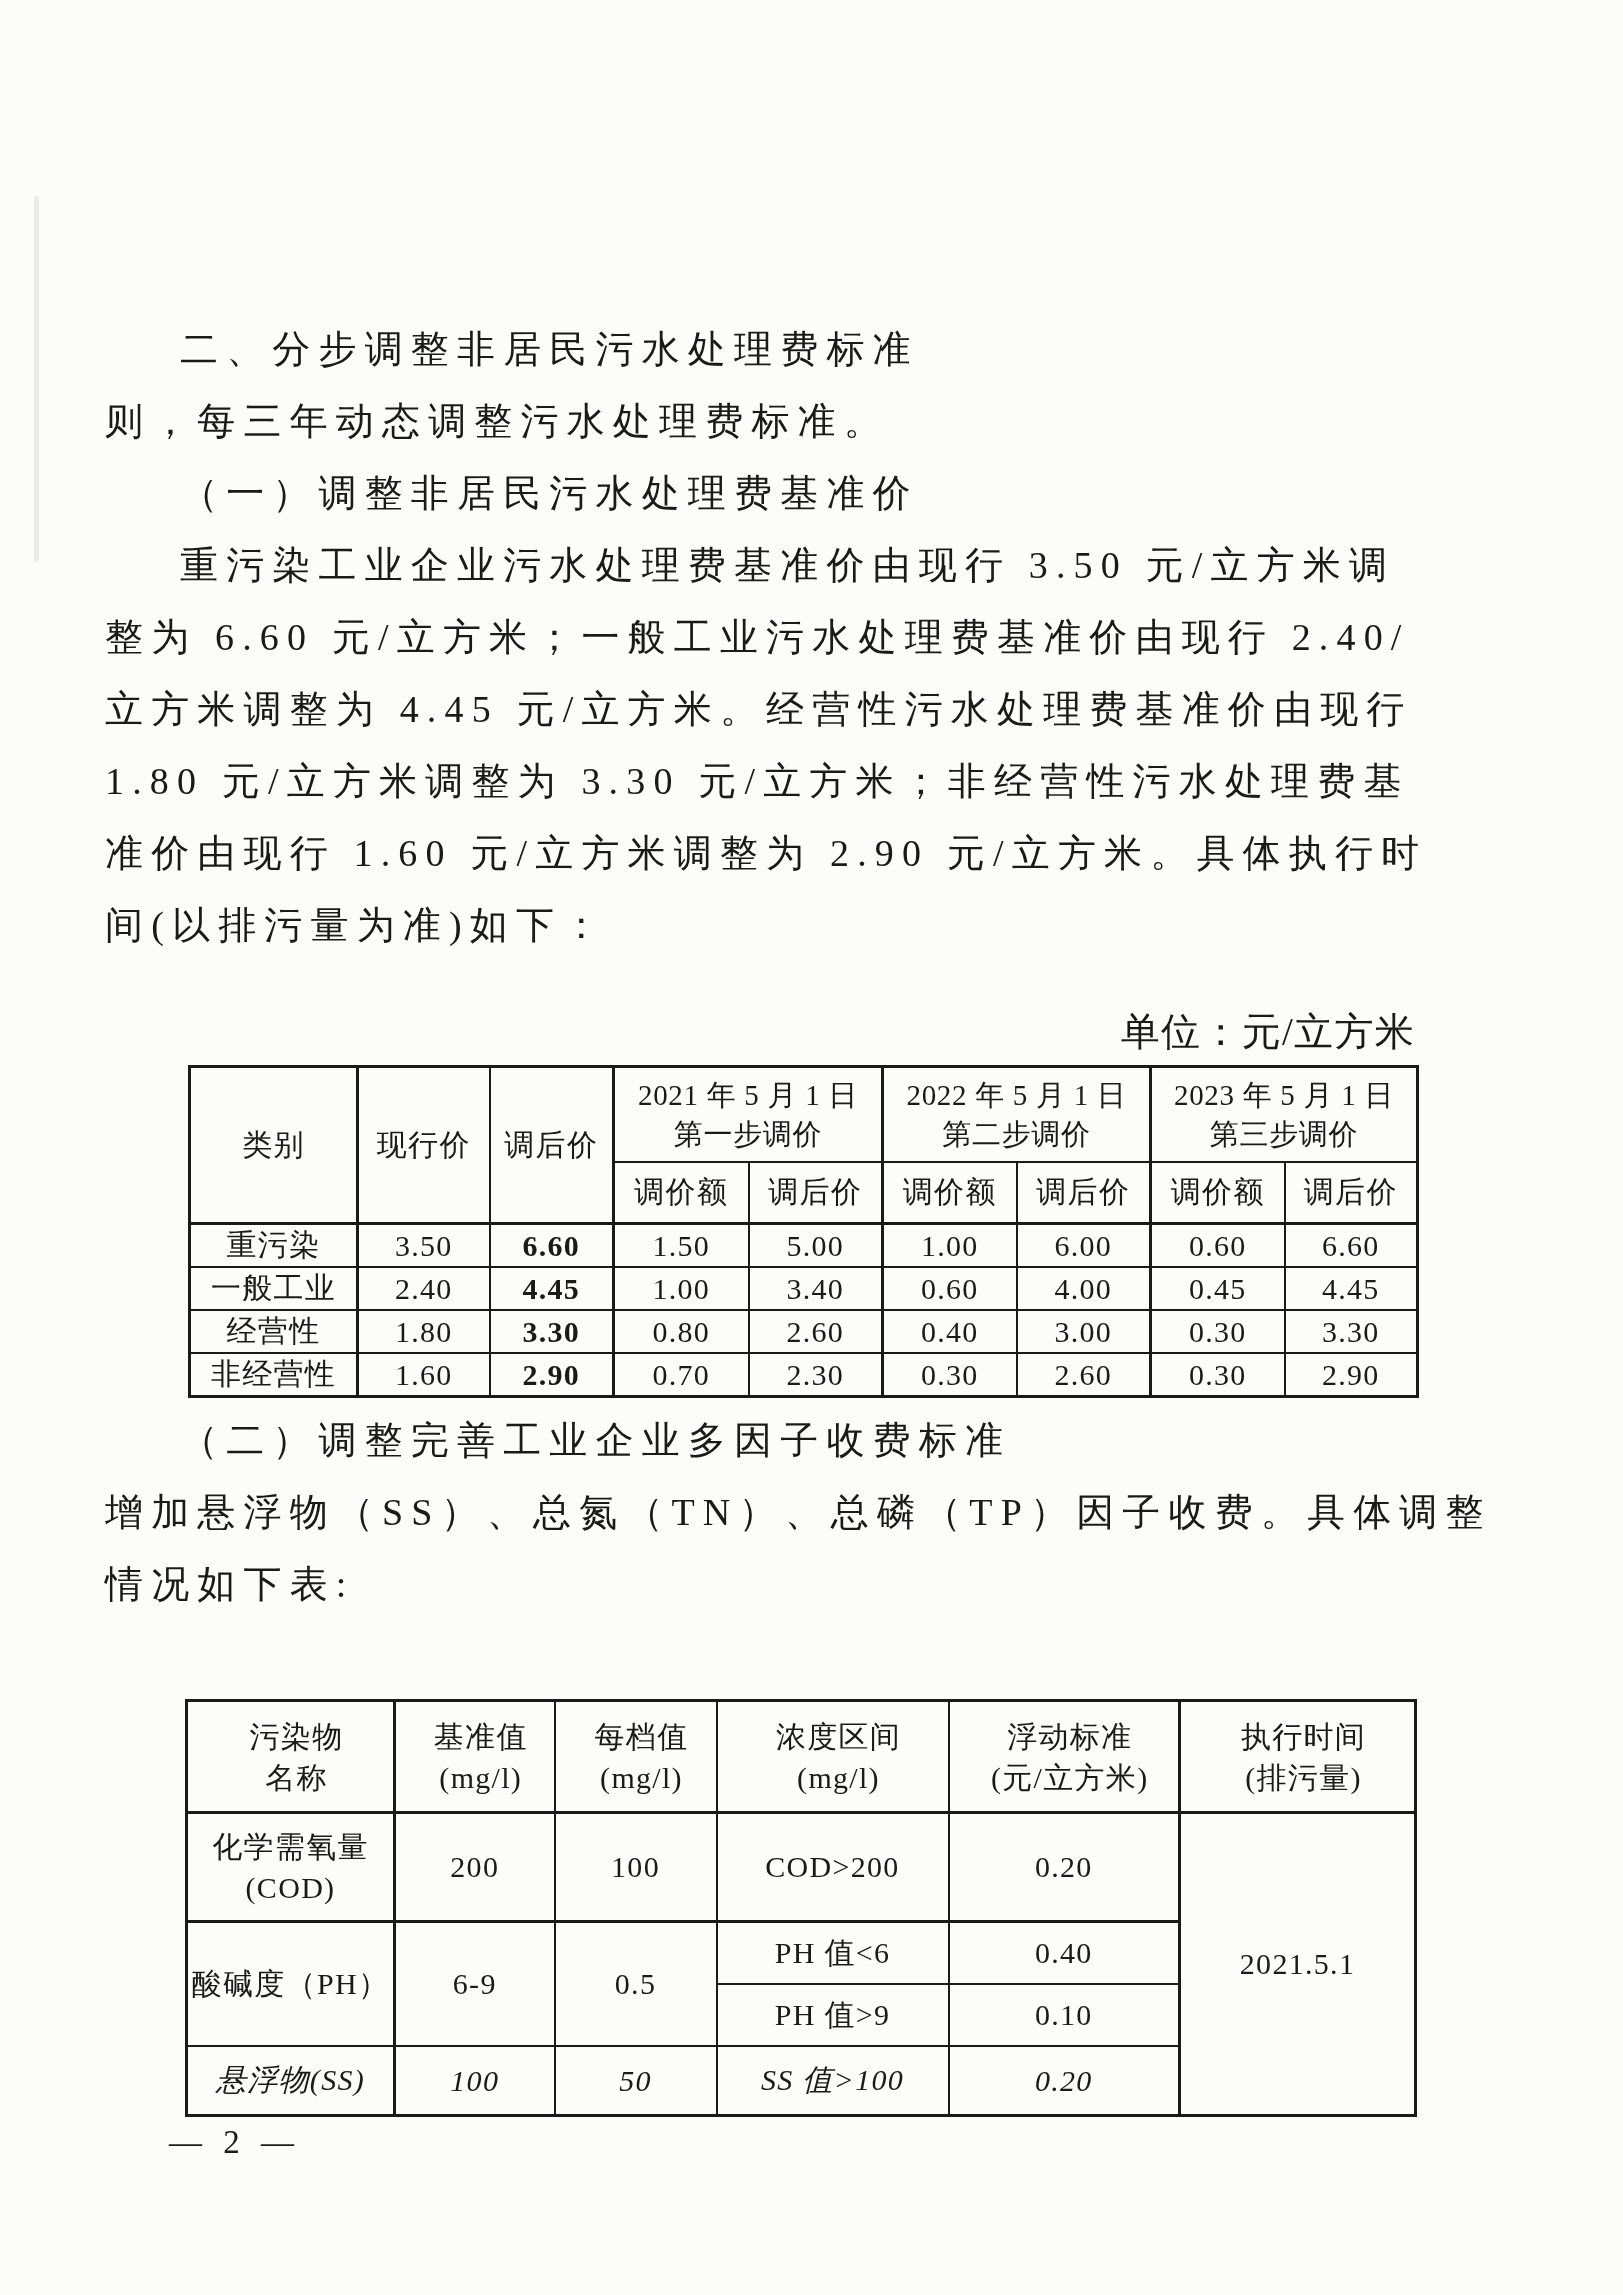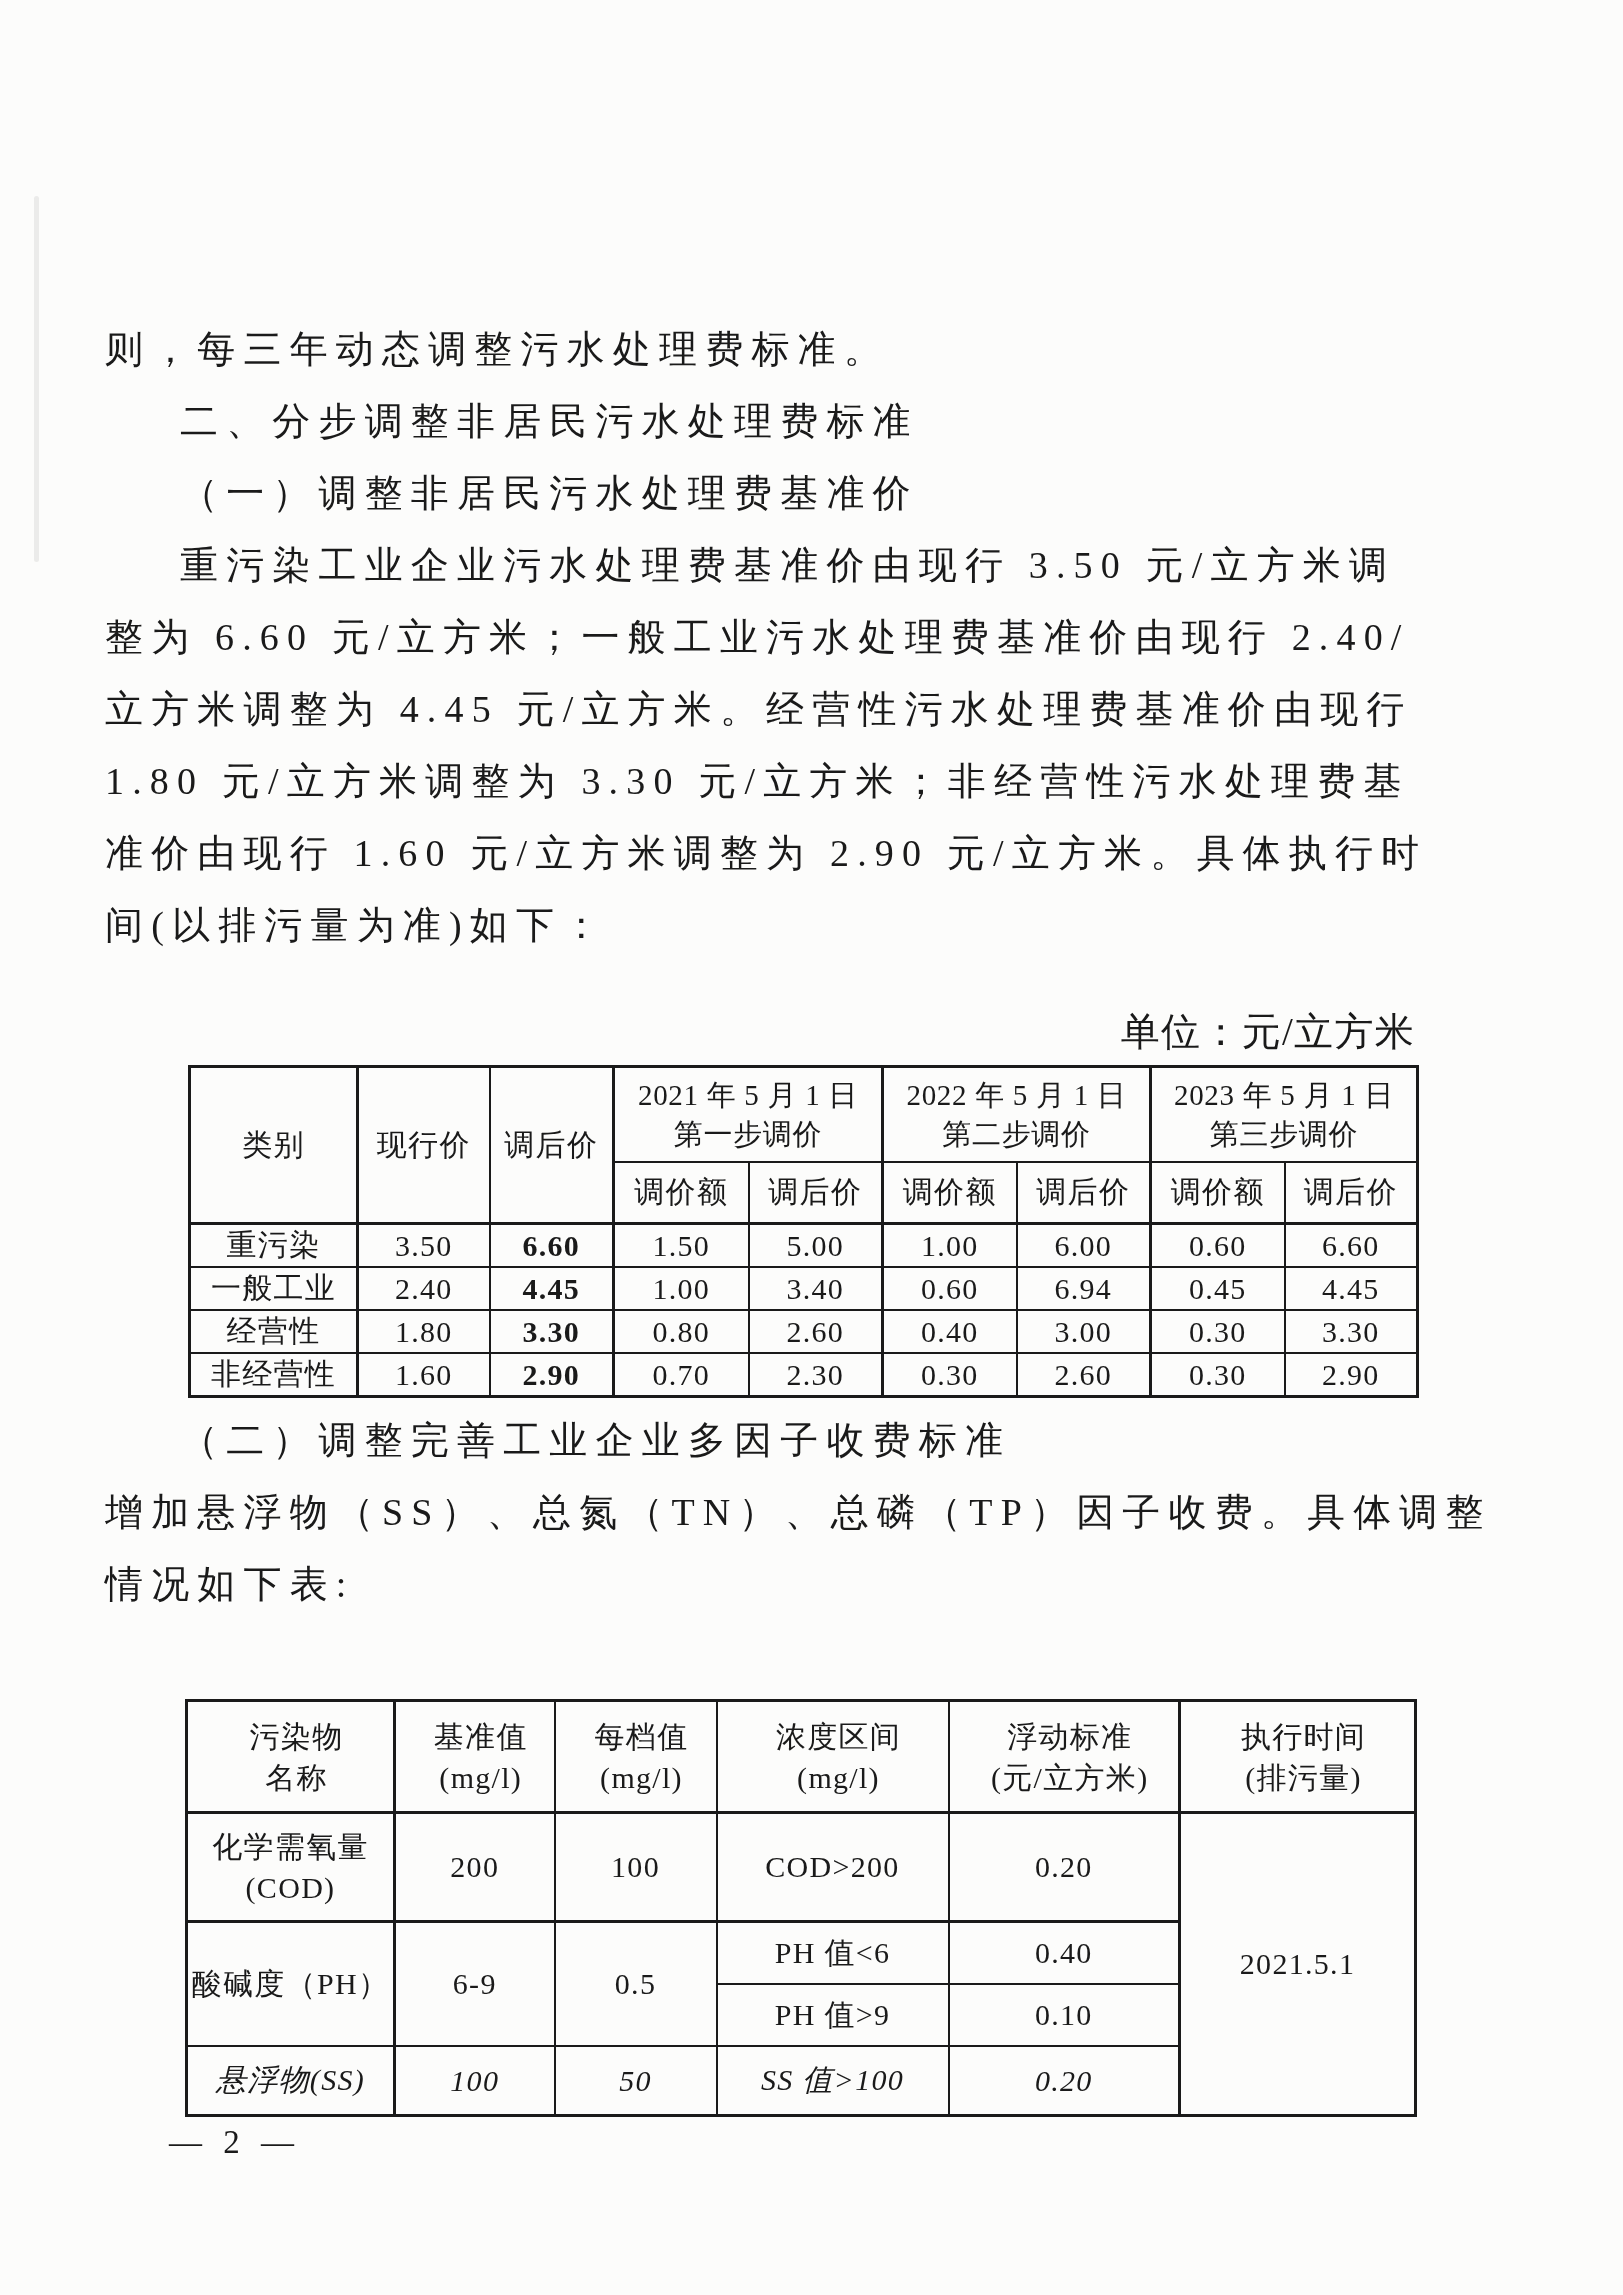--- a/index.html
+++ b/index.html
@@ -72,22 +72,22 @@
     position:absolute;left:169px;top:2124px;
     font-size:33px;letter-spacing:6.5px;
   }
 </style>
 </head>
 <body>
 
 <div class="scan-artifact"></div>
 
 <div class="bodytext">
+  <div class="line indent">二、分步调整非居民污水处理费标准</div>
   <div class="line">则，每三年动态调整污水处理费标准。</div>
-  <div class="line indent">二、分步调整非居民污水处理费标准</div>
   <div class="line indent">（一）调整非居民污水处理费基准价</div>
   <div class="line indent">重污染工业企业污水处理费基准价由现行 3.50 元/立方米调</div>
   <div class="line">整为 6.60 元/立方米；一般工业污水处理费基准价由现行 2.40/</div>
   <div class="line">立方米调整为 4.45 元/立方米。经营性污水处理费基准价由现行</div>
   <div class="line">1.80 元/立方米调整为 3.30 元/立方米；非经营性污水处理费基</div>
   <div class="line">准价由现行 1.60 元/立方米调整为 2.90 元/立方米。具体执行时</div>
   <div class="line">间(以排污量为准)如下：</div>
 </div>
 
 <div class="unit-note">单位：元/立方米</div>
@@ -143,21 +143,21 @@
       <td>0.60</td>
       <td>6.60</td>
     </tr>
     <tr>
       <td class="vthick-r">一般工业</td>
       <td>2.40</td>
       <td class="bold vthick-r">4.45</td>
       <td>1.00</td>
       <td class="vthick-r">3.40</td>
       <td>0.60</td>
-      <td class="vthick-r">6.94</td>
+      <td class="vthick-r">4.00</td>
       <td>0.45</td>
       <td>4.45</td>
     </tr>
     <tr>
       <td class="vthick-r">经营性</td>
       <td>1.80</td>
       <td class="bold vthick-r">3.30</td>
       <td>0.80</td>
       <td class="vthick-r">2.60</td>
       <td>0.40</td>

